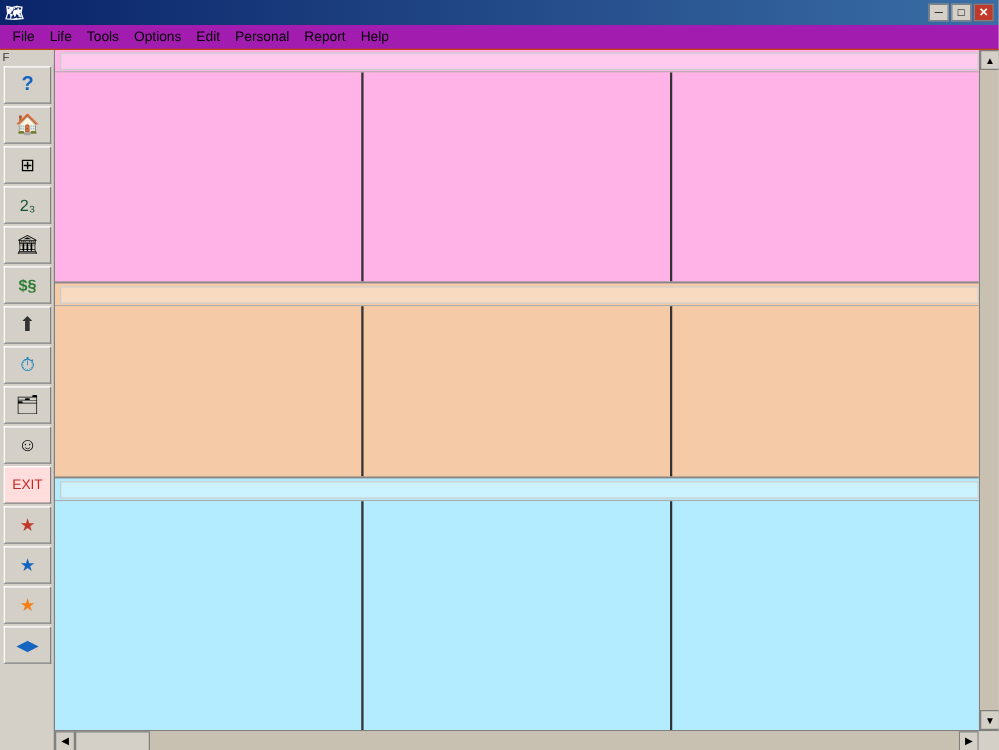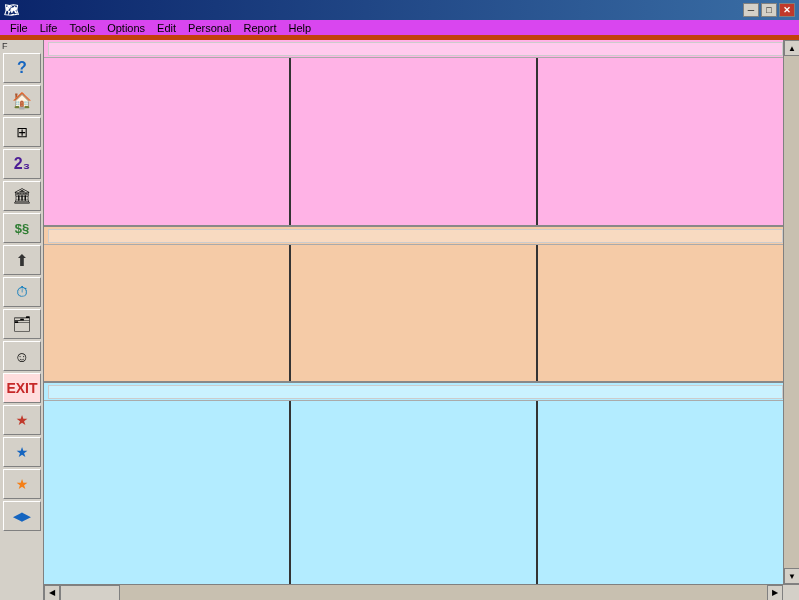--- a/index.html
+++ b/index.html
@@ -37,25 +37,25 @@
       font-size: 9px;
       font-weight: bold;
       color: black;
       cursor: pointer;
     }
     .titlebar-btn.close { background: #c0392b; color: white; }
 
     
     .menubar {
       height: 20px;
-      background: #d946ef;
+      background: #a21caf;
       display: flex;
       align-items: center;
       padding: 0 4px;
-      border-bottom: 5px solid #c2410c;
+      border-bottom: 1px solid #c2410c;
     }
     .menubar-item {
       padding: 2px 6px;
       font-size: 11px;
       cursor: pointer;
     }
 
     
     .main-container {
       display: flex;
@@ -257,42 +257,42 @@
     <div class="sidebar-btn" title="Help">
       <span class="icon-question">?</span>
     </div>
     <div class="sidebar-btn" title="Home">
       <span style="font-size:16px;">🏠</span>
     </div>
     <div class="sidebar-btn" title="Grid">
       <span style="font-size:14px;">⊞</span>
     </div>
     <div class="sidebar-btn" title="Numbers">
-      <span style="font-size:16px; color:#4c1d95; font-weight:bold;">2₃</span>
+      <span style="font-size:13px; color:#14532d; font-weight:normal;">2₃</span>
     </div>
     <div class="sidebar-btn" title="Bank">
       <span style="font-size:15px;">🏛</span>
     </div>
     <div class="sidebar-btn" title="Money">
       <span style="font-size:13px; color:#2e7d32; font-weight:bold;">$§</span>
     </div>
     <div class="sidebar-btn" title="Priority">
       <span style="font-size:16px; color:#333;">⬆</span>
     </div>
     <div class="sidebar-btn" title="Schedule">
       <span style="font-size:15px; color:#0277bd;">⏱</span>
     </div>
     <div class="sidebar-btn" title="Folder">
       <span style="font-size:15px;">🗂</span>
     </div>
     <div class="sidebar-btn" title="Personal">
       <span style="font-size:15px;">☺</span>
     </div>
     <div class="sidebar-btn" title="Exit" style="background:#ffdddd;">
-      <span style="font-size:14px; font-weight:bold; color:#c62828;">EXIT</span>
+      <span style="font-size:11px; font-weight:normal; color:#c62828;">EXIT</span>
     </div>
     <div class="sidebar-btn" title="Star Up">
       <span style="color:#c0392b; font-size:14px;">★</span>
     </div>
     <div class="sidebar-btn" title="Star Mid">
       <span style="color:#1565c0; font-size:14px;">★</span>
     </div>
     <div class="sidebar-btn" title="Star Down">
       <span style="color:#f57f17; font-size:14px;">★</span>
     </div>

